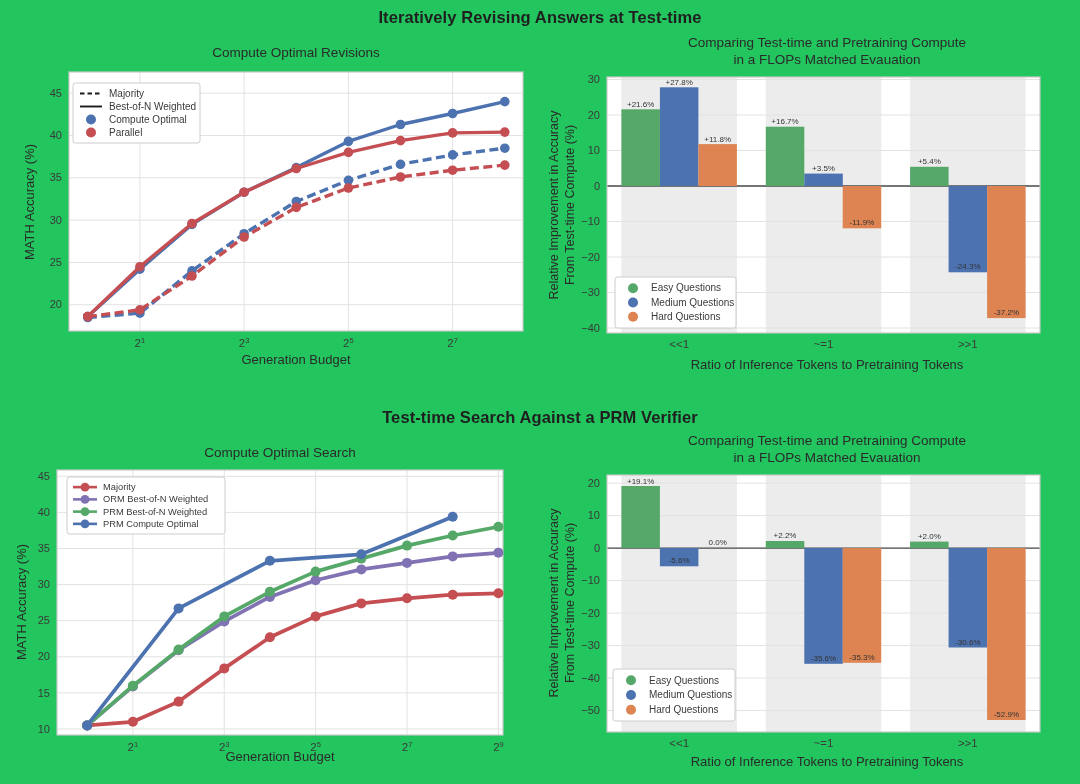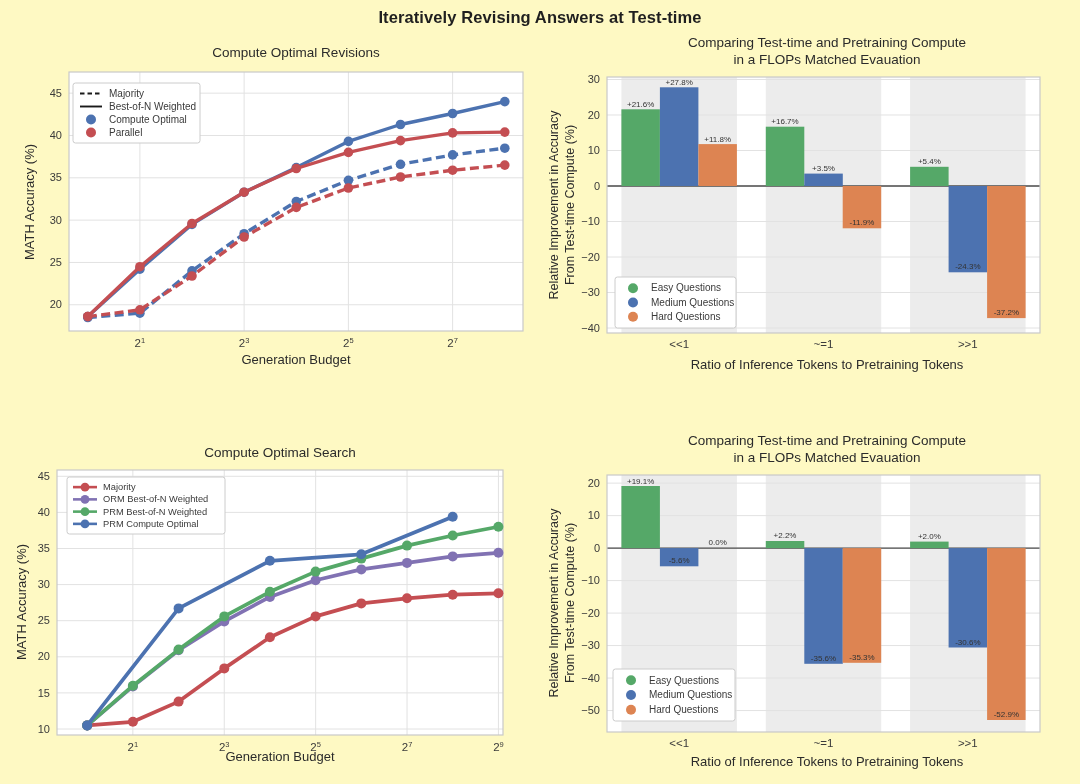--- a/index.html
+++ b/index.html
@@ -1,27 +1,28 @@
 <!DOCTYPE html>
 <html><head>
 <meta charset="utf-8">
 <style>
   html,body{margin:0;padding:0;background:#ffffff;}
-  #figure{position:relative;width:1080px;height:784px;background:#fef9c3;overflow:hidden;
+  #figure{position:relative;width:1080px;height:784px;background:#22c55e;overflow:hidden;
           font-family:"Liberation Sans","DejaVu Sans",sans-serif;}
   .sec-title{position:absolute;left:0;width:1080px;text-align:center;
              font-weight:bold;font-size:16.5px;color:#1f1f1f;letter-spacing:0.1px;}
   #charts{position:absolute;left:0;top:0;}
   svg text{font-family:"Liberation Sans","DejaVu Sans",sans-serif;}
 </style>
 </head>
 <body>
 
 <div id="figure">
   <div class="sec-title" style="top:8px">Iteratively Revising Answers at Test-time</div>
+  <div class="sec-title" style="top:408px">Test-time Search Against a PRM Verifier</div>
   <svg id="charts" width="1080" height="784" viewBox="0 0 1080 784">
       <g>
         <rect x="69" y="72" width="454" height="259" fill="#FFFFFF"></rect>
         <line x1="69" y1="304.7614379084967" x2="523" y2="304.7614379084967" stroke="#E2E2E2" stroke-width="1"></line>
         <line x1="69" y1="262.44117647058823" x2="523" y2="262.44117647058823" stroke="#E2E2E2" stroke-width="1"></line>
         <line x1="69" y1="220.12091503267973" x2="523" y2="220.12091503267973" stroke="#E2E2E2" stroke-width="1"></line>
         <line x1="69" y1="177.80065359477123" x2="523" y2="177.80065359477123" stroke="#E2E2E2" stroke-width="1"></line>
         <line x1="69" y1="135.48039215686276" x2="523" y2="135.48039215686276" stroke="#E2E2E2" stroke-width="1"></line>
         <line x1="69" y1="93.16013071895426" x2="523" y2="93.16013071895426" stroke="#E2E2E2" stroke-width="1"></line>
         <line x1="139.88863375430537" y1="72" x2="139.88863375430537" y2="331" stroke="#E2E2E2" stroke-width="1"></line>

